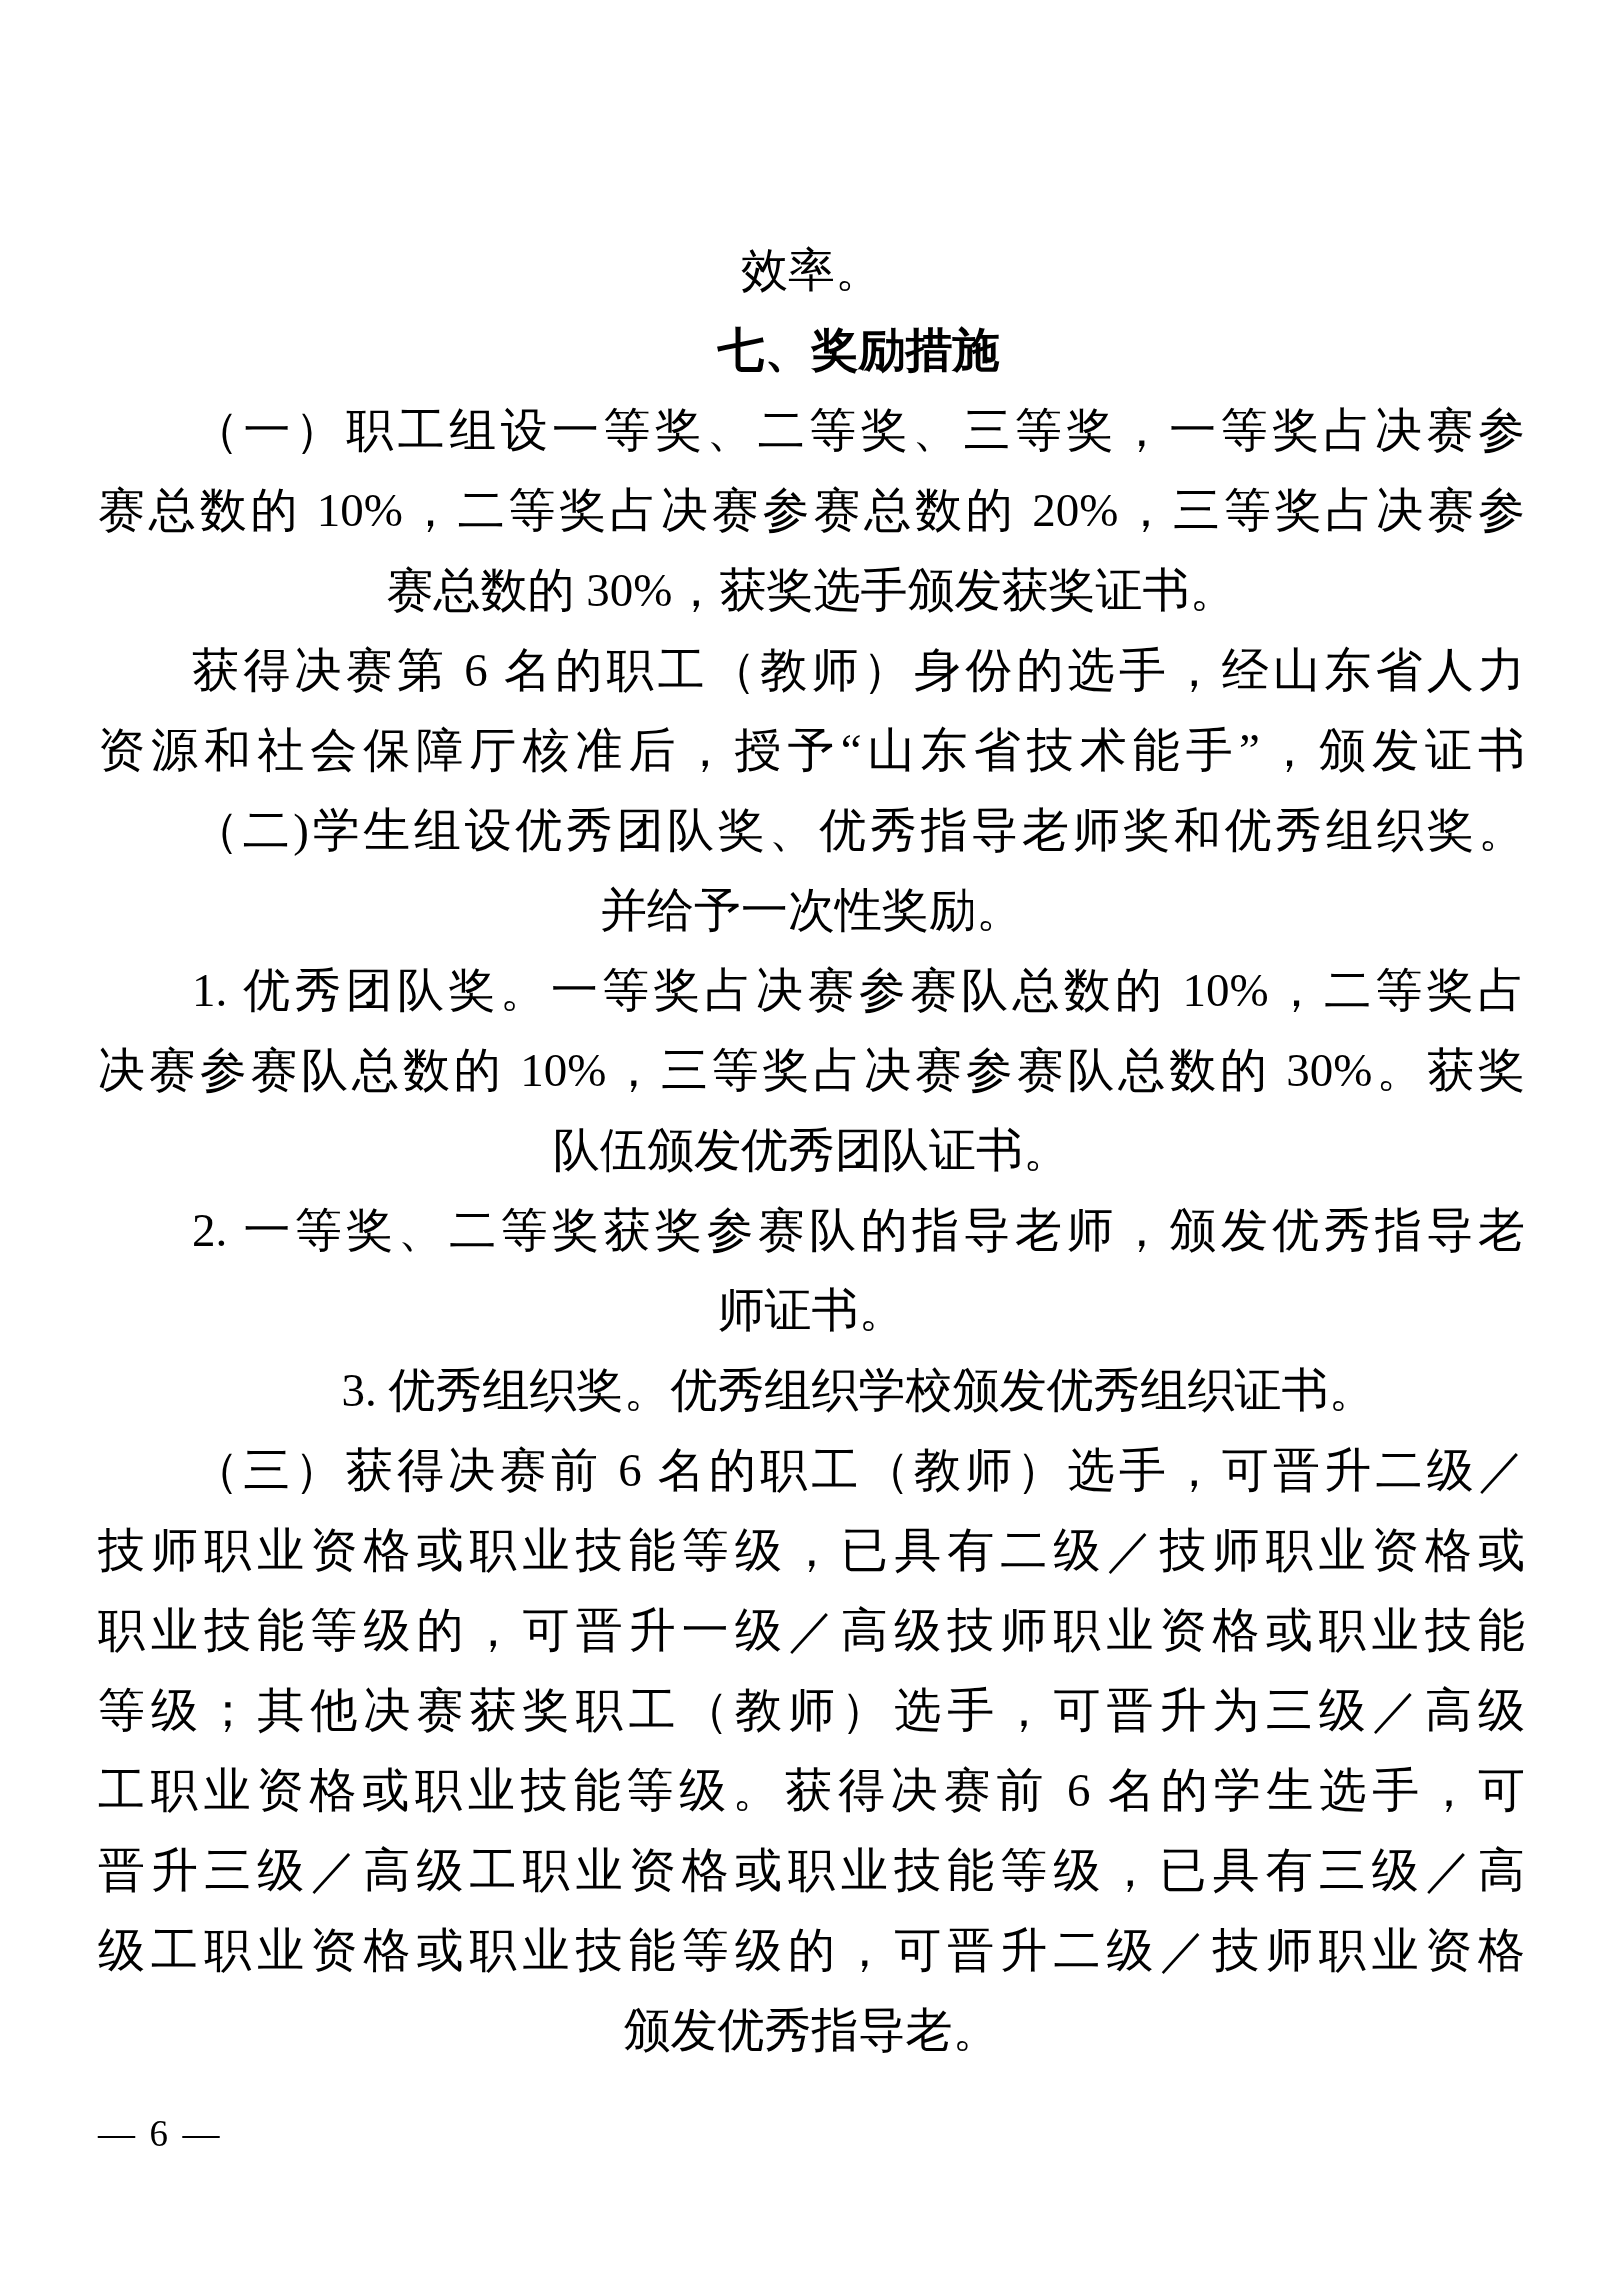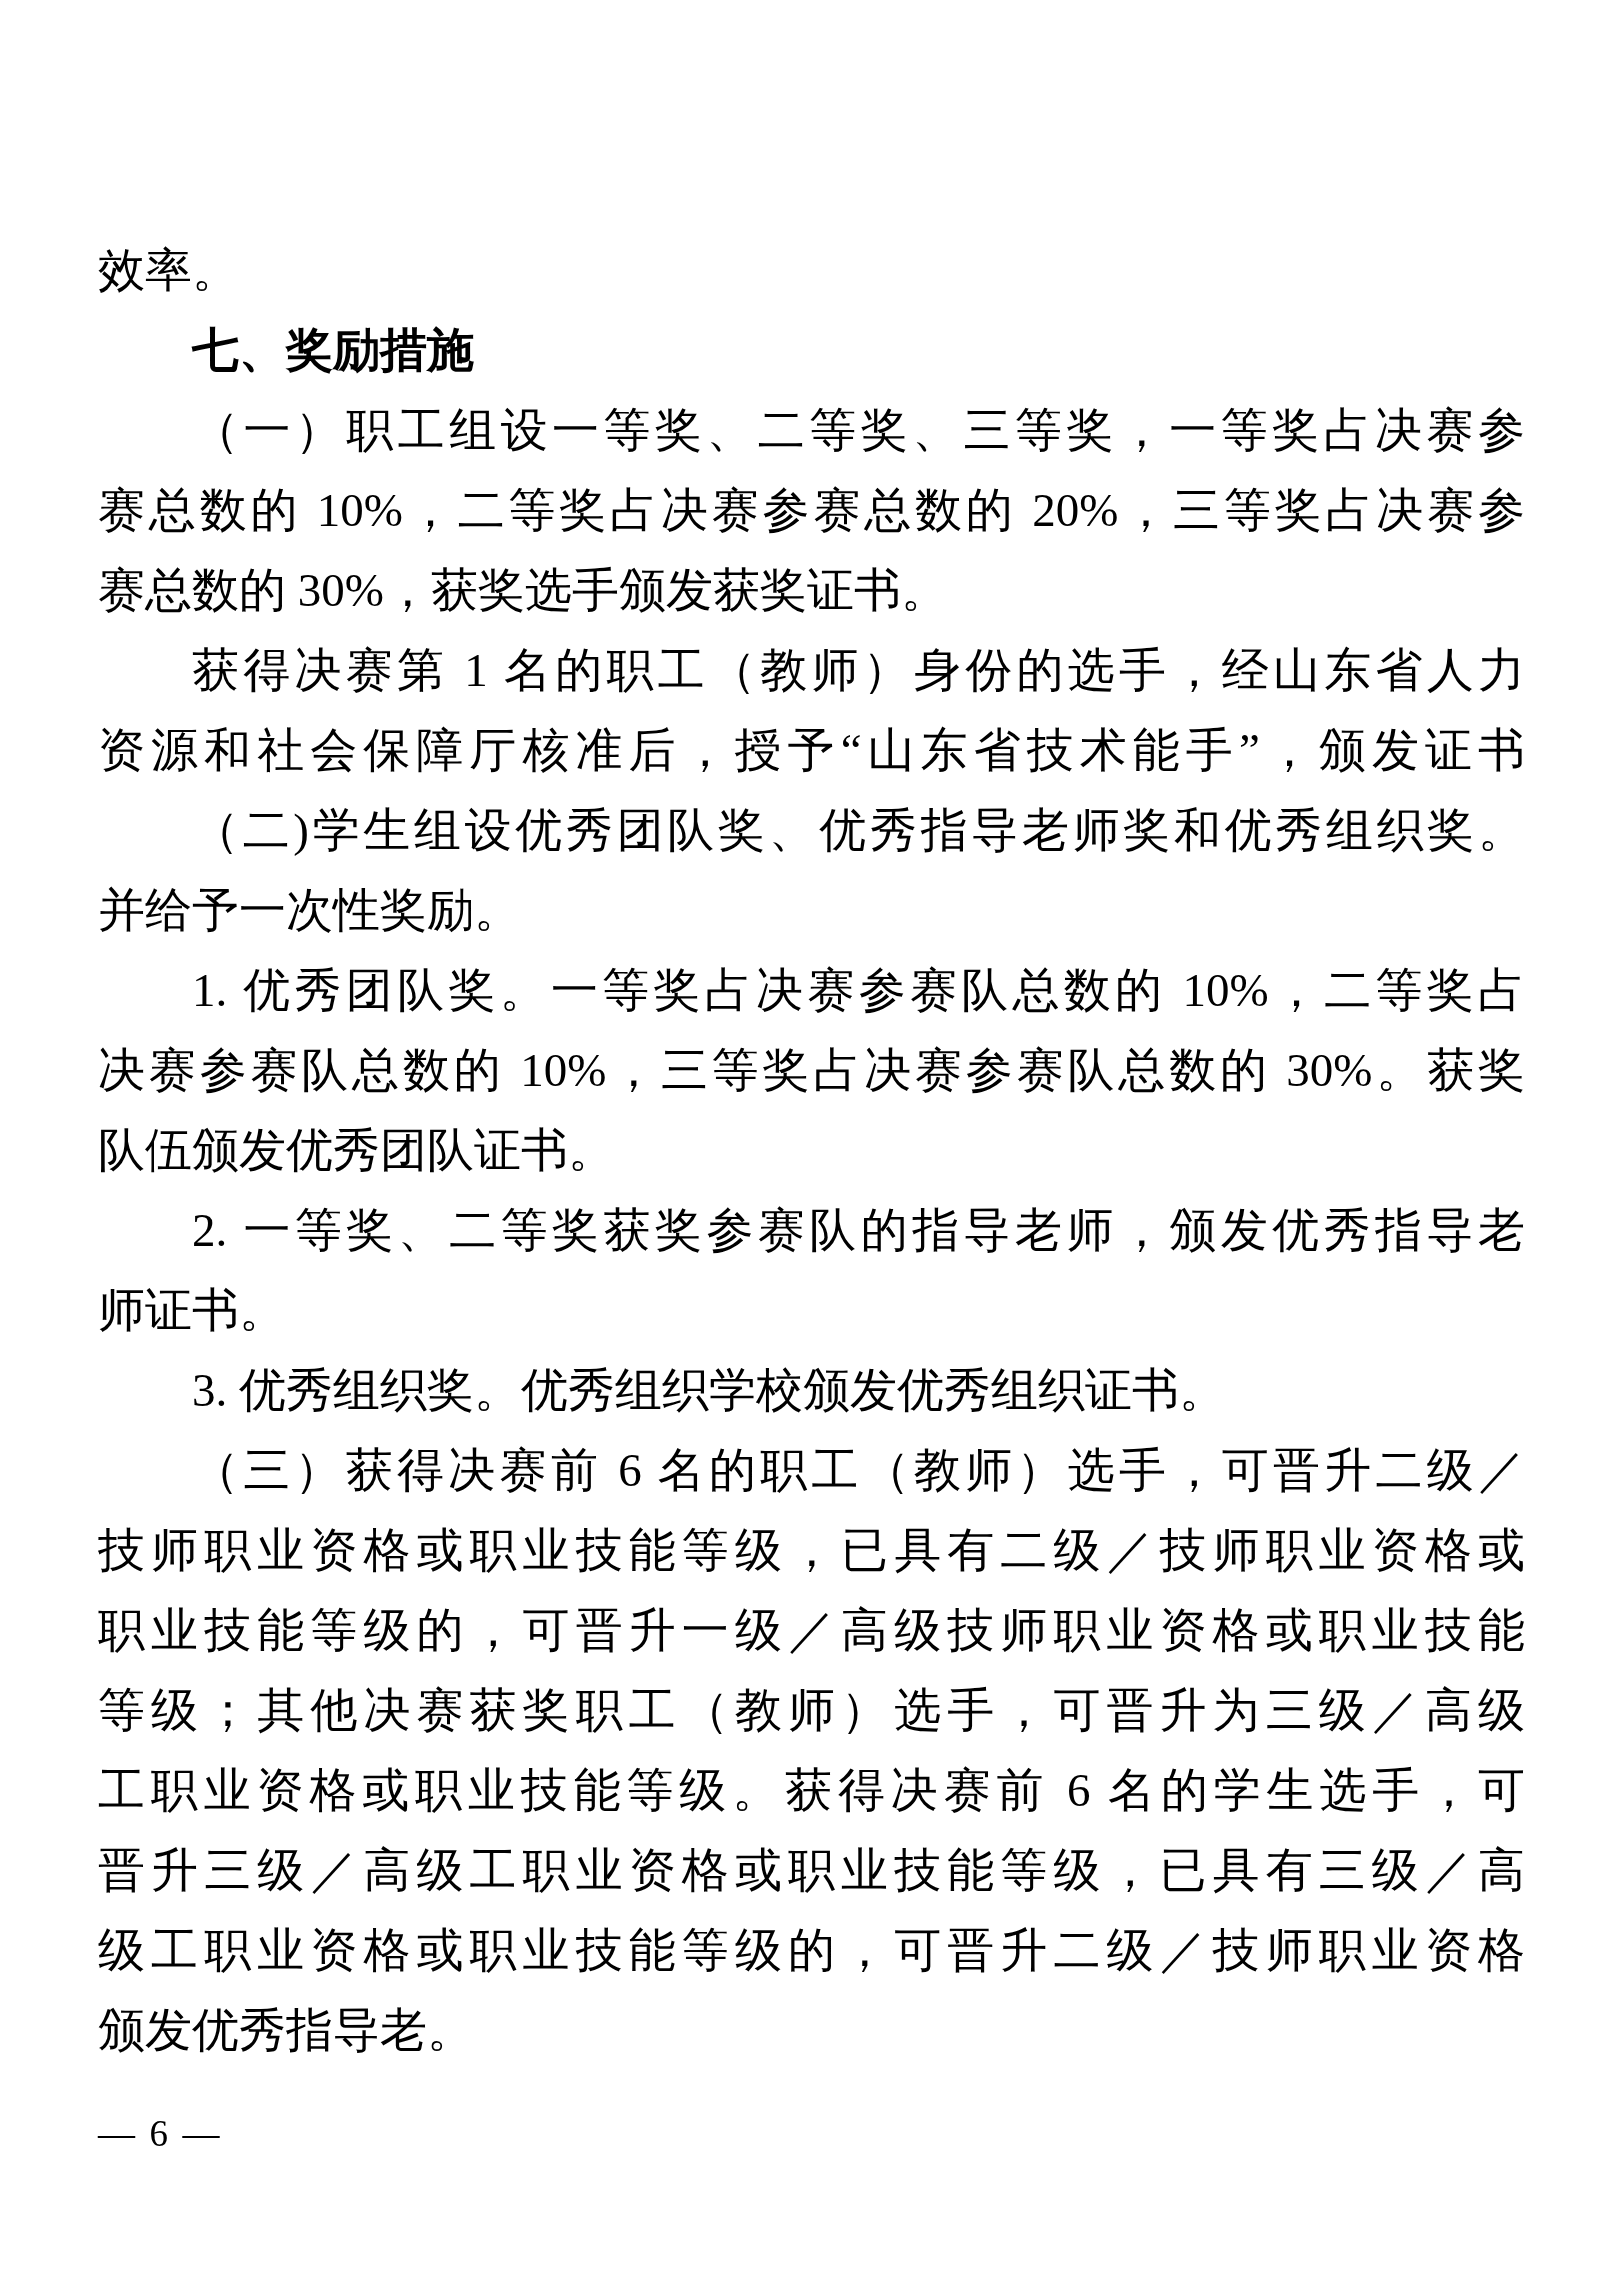--- a/index.html
+++ b/index.html
@@ -19,21 +19,21 @@
     font-family: "Liberation Serif", "DejaVu Serif", serif;
   }
   .doc-body {
     width: 100%;
   }
   .line {
     font-size: 47px;
     line-height: 80px;
     height: 80px;
     overflow: hidden;
-    text-align: left;
+    text-align: center;
     white-space: normal;
   }
   .line.full {
     text-align: justify;
     text-align-last: justify;
   }
   .line.indent {
     text-indent: 2em;
   }
   .line.heading {
@@ -51,21 +51,21 @@
 </head>
 <body>
 
 <div class="page">
   <div class="doc-body" id="doc-body">
       <div class="line">效率。</div>
       <div class="line indent heading">七、奖励措施</div>
       <div class="line indent full">（一）职工组设一等奖、二等奖、三等奖，一等奖占决赛参</div>
       <div class="line full">赛总数的 10%，二等奖占决赛参赛总数的 20%，三等奖占决赛参</div>
       <div class="line">赛总数的 30%，获奖选手颁发获奖证书。</div>
-      <div class="line indent full">获得决赛第 1 名的职工（教师）身份的选手，经山东省人力</div>
+      <div class="line indent full">获得决赛第 6 名的职工（教师）身份的选手，经山东省人力</div>
       <div class="line full">资源和社会保障厅核准后，授予“山东省技术能手”，颁发证书</div>
       <div class="line indent full">（二)学生组设优秀团队奖、优秀指导老师奖和优秀组织奖。</div>
       <div class="line">并给予一次性奖励。</div>
       <div class="line indent full">1. 优秀团队奖。一等奖占决赛参赛队总数的 10%，二等奖占</div>
       <div class="line full">决赛参赛队总数的 10%，三等奖占决赛参赛队总数的 30%。获奖</div>
       <div class="line">队伍颁发优秀团队证书。</div>
       <div class="line indent full">2. 一等奖、二等奖获奖参赛队的指导老师，颁发优秀指导老</div>
       <div class="line">师证书。</div>
       <div class="line indent">3. 优秀组织奖。优秀组织学校颁发优秀组织证书。</div>
       <div class="line indent full">（三）获得决赛前 6 名的职工（教师）选手，可晋升二级／</div>

